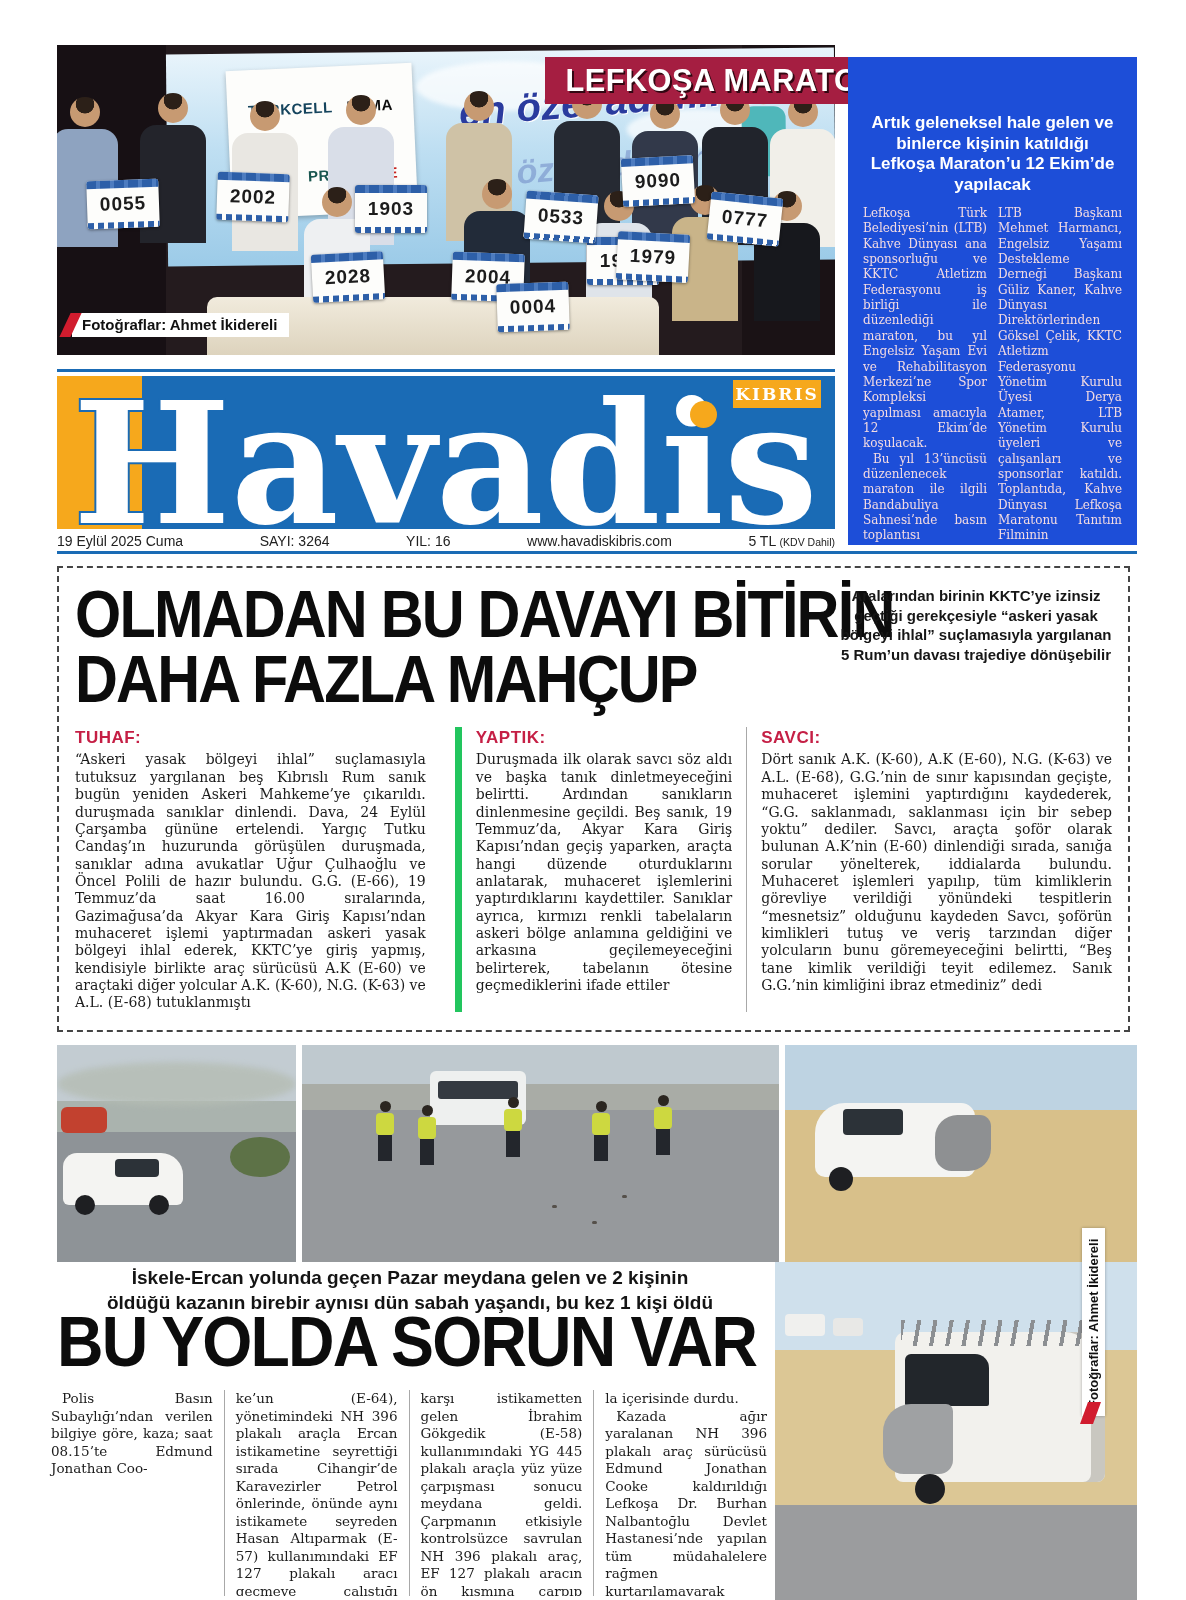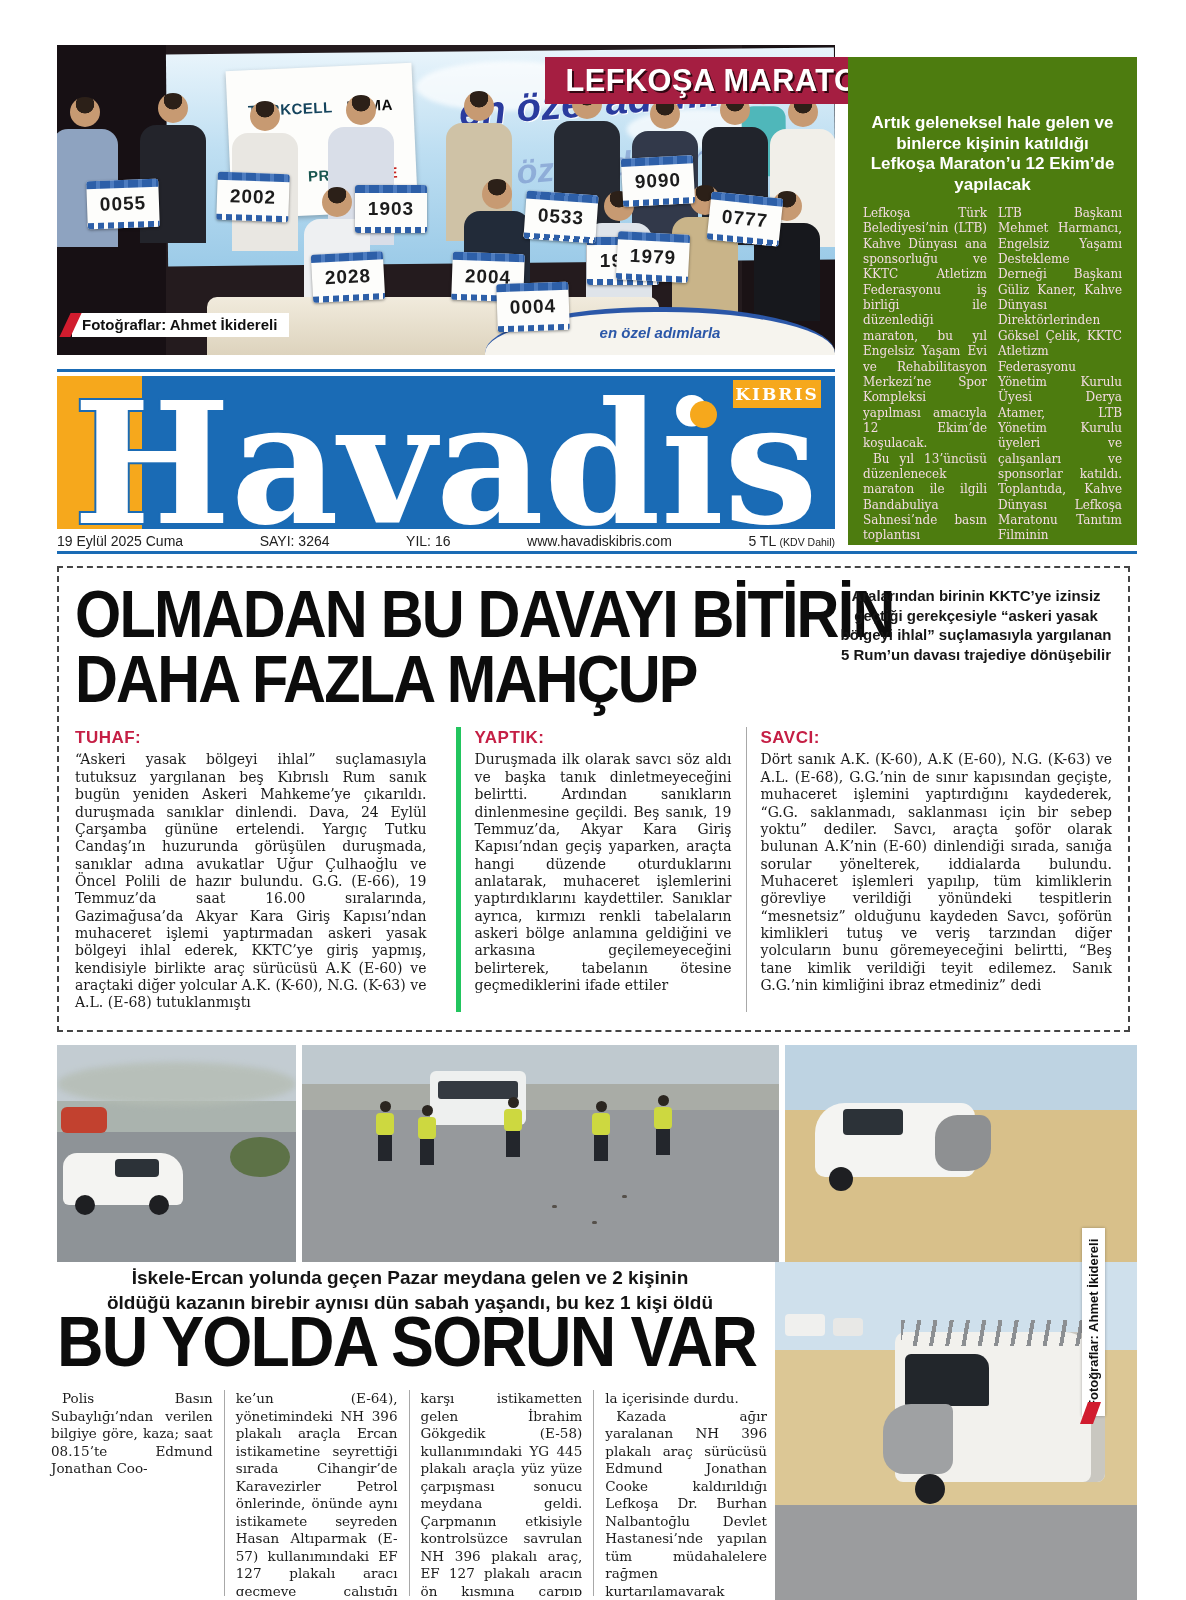--- a/index.html
+++ b/index.html
@@ -34,21 +34,21 @@
   .bib .strip{display:block;height:8px;background:repeating-linear-gradient(90deg,#2d5fa8 0 10px,#4d7cc0 10px 14px);border-radius:3px 3px 0 0;}
   .bib .strip.btm{border-radius:0 0 3px 3px;background:repeating-linear-gradient(90deg,#2d5fa8 0 6px,#fdfdfb 6px 10px);height:6px;position:absolute;bottom:0;left:0;right:0;}
   .bib .num{display:block;font-weight:900;font-size:19px;letter-spacing:1px;color:#1c1c1c;margin-top:5px;}
   .photo-credit{position:absolute;left:8px;top:268px;display:flex;align-items:center;}
   .credit-slash{width:11px;height:24px;background:#d11c2e;transform:skewX(-25deg);margin-right:-4px;}
   .credit-text{background:#fff;color:#111;font-weight:700;font-size:15px;padding:3px 12px 4px 10px;}
 
   
   .hero-band{left:545px;top:57px;width:592px;height:47px;background:#a51e41;display:flex;align-items:center;justify-content:center;}
   .hero-band span{display:inline-block;color:#fff;font-size:32px;font-weight:900;letter-spacing:.5px;transform:scaleX(.96);white-space:nowrap;text-shadow:2px 2px 0 #320712;}
-  .red-box{left:848px;top:57px;width:289px;height:488px;background:#4d7c0f;box-sizing:border-box;padding:56px 15px 10px;overflow:hidden;}
+  .red-box{left:848px;top:57px;width:289px;height:488px;background:#1d4ed8;box-sizing:border-box;padding:56px 15px 10px;overflow:hidden;}
   .red-subhead{color:#fff;font-size:17px;font-weight:800;text-align:center;line-height:1.22;margin-bottom:10px;}
   .red-cols{display:flex;gap:11px;}
   .red-col{width:124px;color:#f3dbe2;font-family:"DejaVu Serif",serif;font-size:12px;line-height:1.28;text-align:justify;}
   .red-col p{margin:0;}
   .red-col p.indent{text-indent:10px;}
 
   
   .rule-blue{background:#1a6bb5;height:3px;}
   .masthead{left:57px;top:376px;width:778px;height:153px;background:#1a6bb5;overflow:visible;}
   .orange-block{position:absolute;left:0;top:0;width:85px;height:100%;background:#f6a81c;}
@@ -62,21 +62,21 @@
   
   .lead-box{left:57px;top:566px;width:1073px;height:466px;border:2px dashed #454545;box-sizing:border-box;padding:14px 16px 8px;overflow:hidden;}
   .lead-h{font-weight:900;color:#0c0c0c;font-size:66px;line-height:.98;letter-spacing:-2px;white-space:nowrap;}
   .lead-h span{display:inline-block;transform:scaleX(.9);transform-origin:left;}
   .lead-dek{position:absolute;right:14px;top:18px;width:276px;text-align:center;font-size:15px;font-weight:600;line-height:1.3;color:#161616;}
   .lead-cols{display:flex;margin-top:16px;}
   .lead-col{font-family:"DejaVu Serif",serif;font-size:14px;line-height:1.24;text-align:justify;color:#1b1b1b;}
   .lead-col h4{margin:0 0 3px;font-family:"Liberation Sans",sans-serif;font-size:17px;font-weight:900;color:#c51f45;letter-spacing:.5px;}
   .lead-col p{margin:0;}
   .lc1{width:372px;padding-right:29px;}
-  .lc2{width:272px;padding:0 14px;border-left:5px solid #22c55e;}
+  .lc2{width:272px;padding:0 14px;border-left:7px solid #22c55e;}
   .lc3{width:372px;padding-left:14px;border-left:1px solid #a8a8a8;}
 
   
   .photo{overflow:hidden;}
   .ph1{left:57px;top:1045px;width:239px;height:217px;background:linear-gradient(180deg,#c3ccd2 0 26%,#aab3ae 26% 40%,#8e9397 40%);}
   .ph2{left:302px;top:1045px;width:477px;height:217px;background:linear-gradient(180deg,#bfc9cf 0 18%,#a9aca6 18% 30%,#96999c 30%);}
   .ph3{left:785px;top:1045px;width:352px;height:217px;background:linear-gradient(180deg,#bed3e2 0 30%,#d8c08a 30%);}
   .hillband{position:absolute;left:0;right:0;top:8%;height:20%;background:#b5bdb4;border-radius:50%;filter:blur(3px);opacity:.8;}
   .car-wreck{position:absolute;background:#f4f4f2;border-radius:14px 22px 6px 6px;}
   .car-window{position:absolute;background:#2c3238;border-radius:4px;}
@@ -188,21 +188,20 @@
     <div class="person" style="left:606px;top:140px;">
         <i class="head"></i>
         <b class="torso" style="background:#c9b489;height:104px;"></b>
       </div>
     <div class="person" style="left:688px;top:146px;">
         <i class="head"></i>
         <b class="torso" style="background:#17181d;height:98px;"></b>
       </div>
 
     <div class="tablecloth"></div>
-    <div class="arc-banner"><span>en özel adımlarla</span></div>
 
     <div class="bib" style="left:30px;top:135px;transform:rotate(-2deg);">
         <span class="strip"></span>
         <span class="num">0055</span>
         <span class="strip btm"></span>
       </div>
     <div class="bib" style="left:160px;top:128px;transform:rotate(2deg);">
         <span class="strip"></span>
         <span class="num">2002</span>
         <span class="strip btm"></span>

